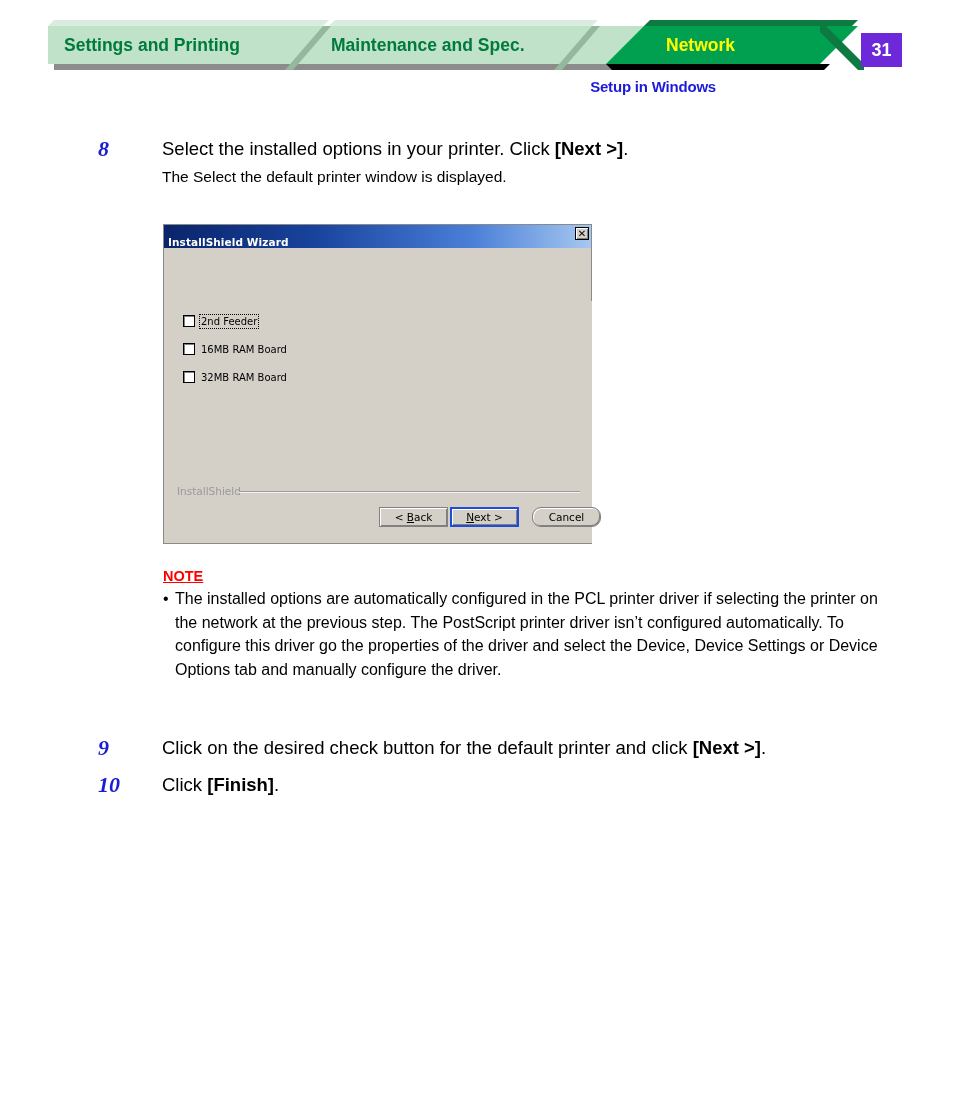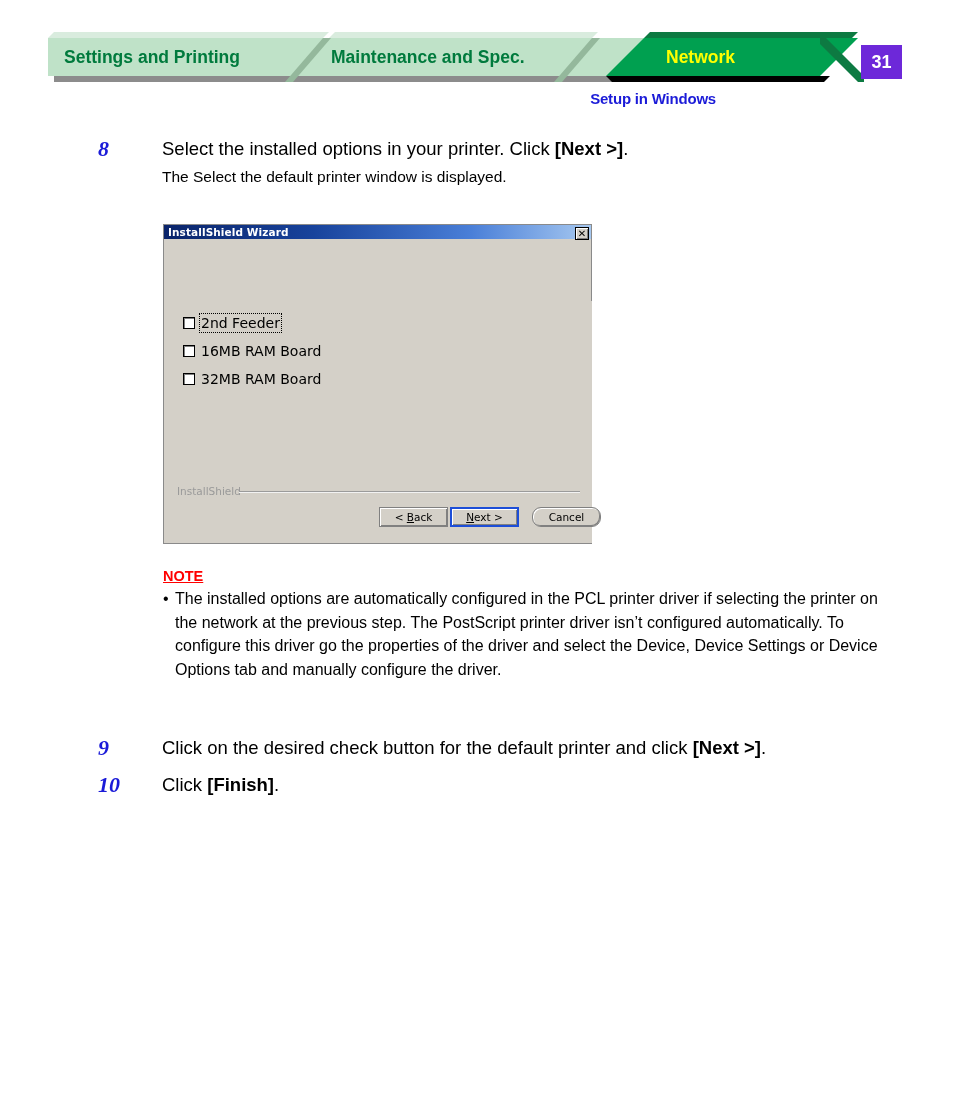--- a/index.html
+++ b/index.html
@@ -12,21 +12,21 @@
     background: #ffffff;
     font-family: "Liberation Sans", sans-serif;
     position: relative;
     overflow: hidden;
     -webkit-font-smoothing: antialiased;
   }
 
   
   .banner {
     position: absolute;
-    left: 0; top: 12px;
+    left: 0; top: 0;
     width: 766px;
     height: 76px;
   }
   .banner-strip {
     position: absolute;
     left: 48px;  top: 26px;
     width: 854px; height: 38px;
   }
   
   .tab-light {
@@ -163,24 +163,24 @@
     left: 163px; top: 224px;
     width: 429px; height: 320px;
     background: #d4d0c8;
     border: 1px solid #8a8a8a;
     box-sizing: border-box;
     font-family: "DejaVu Sans", sans-serif;
   }
   .dlg-titlebar {
     position: absolute;
     left: 0; top: 0;
-    width: 100%; height: 14px;
+    width: 100%; height: 23px;
     background: linear-gradient(to right, #0a246a 0%, #18439c 35%, #4a7fd8 72%, #a6c8f0 100%);
     display: flex;
-    align-items: center;
+    align-items: flex-end;
   }
   .dlg-title {
     color: #ffffff;
     font-size: 10.5px;
     font-weight: bold;
     margin-left: 4px;
     letter-spacing: 0.1px;
   }
   .dlg-close {
     position: absolute;
@@ -264,21 +264,21 @@
   .opt-box {
     width: 12px; height: 12px;
     background: #ffffff;
     border: 1px solid #000;
     box-sizing: border-box;
     box-shadow: inset 1px 1px 0 #808080, inset -1px -1px 0 #ffffff;
     flex: 0 0 auto;
   }
   .opt-label {
     margin-left: 6px;
-    font-size: 14px;
+    font-size: 10px;
     color: #000;
     white-space: nowrap;
   }
   .opt-label.focused {
     outline: 1px dotted #000;
     outline-offset: 1px;
   }
 
   .dlg-brand {
     position: absolute;

